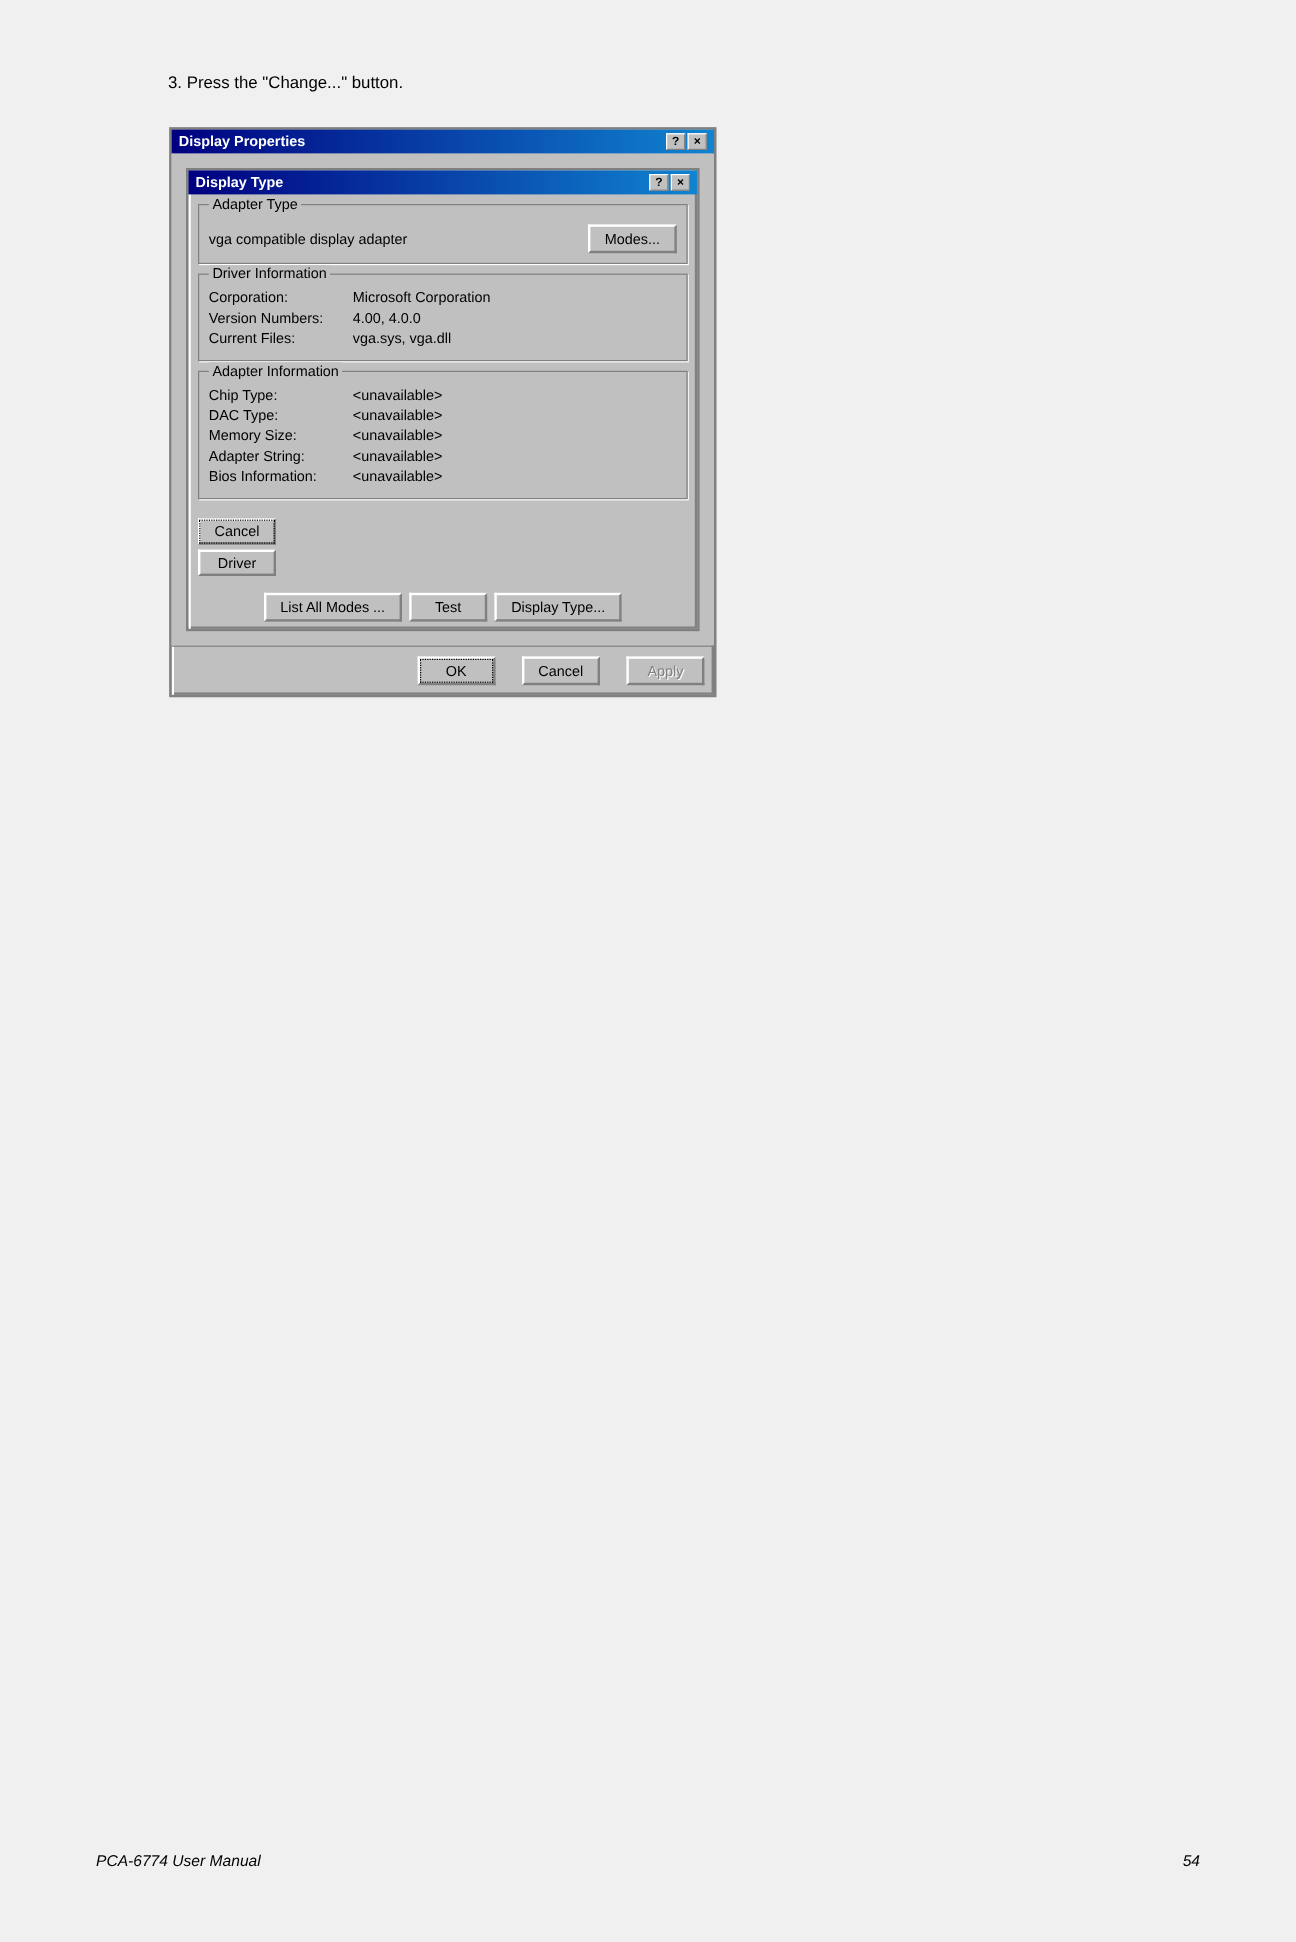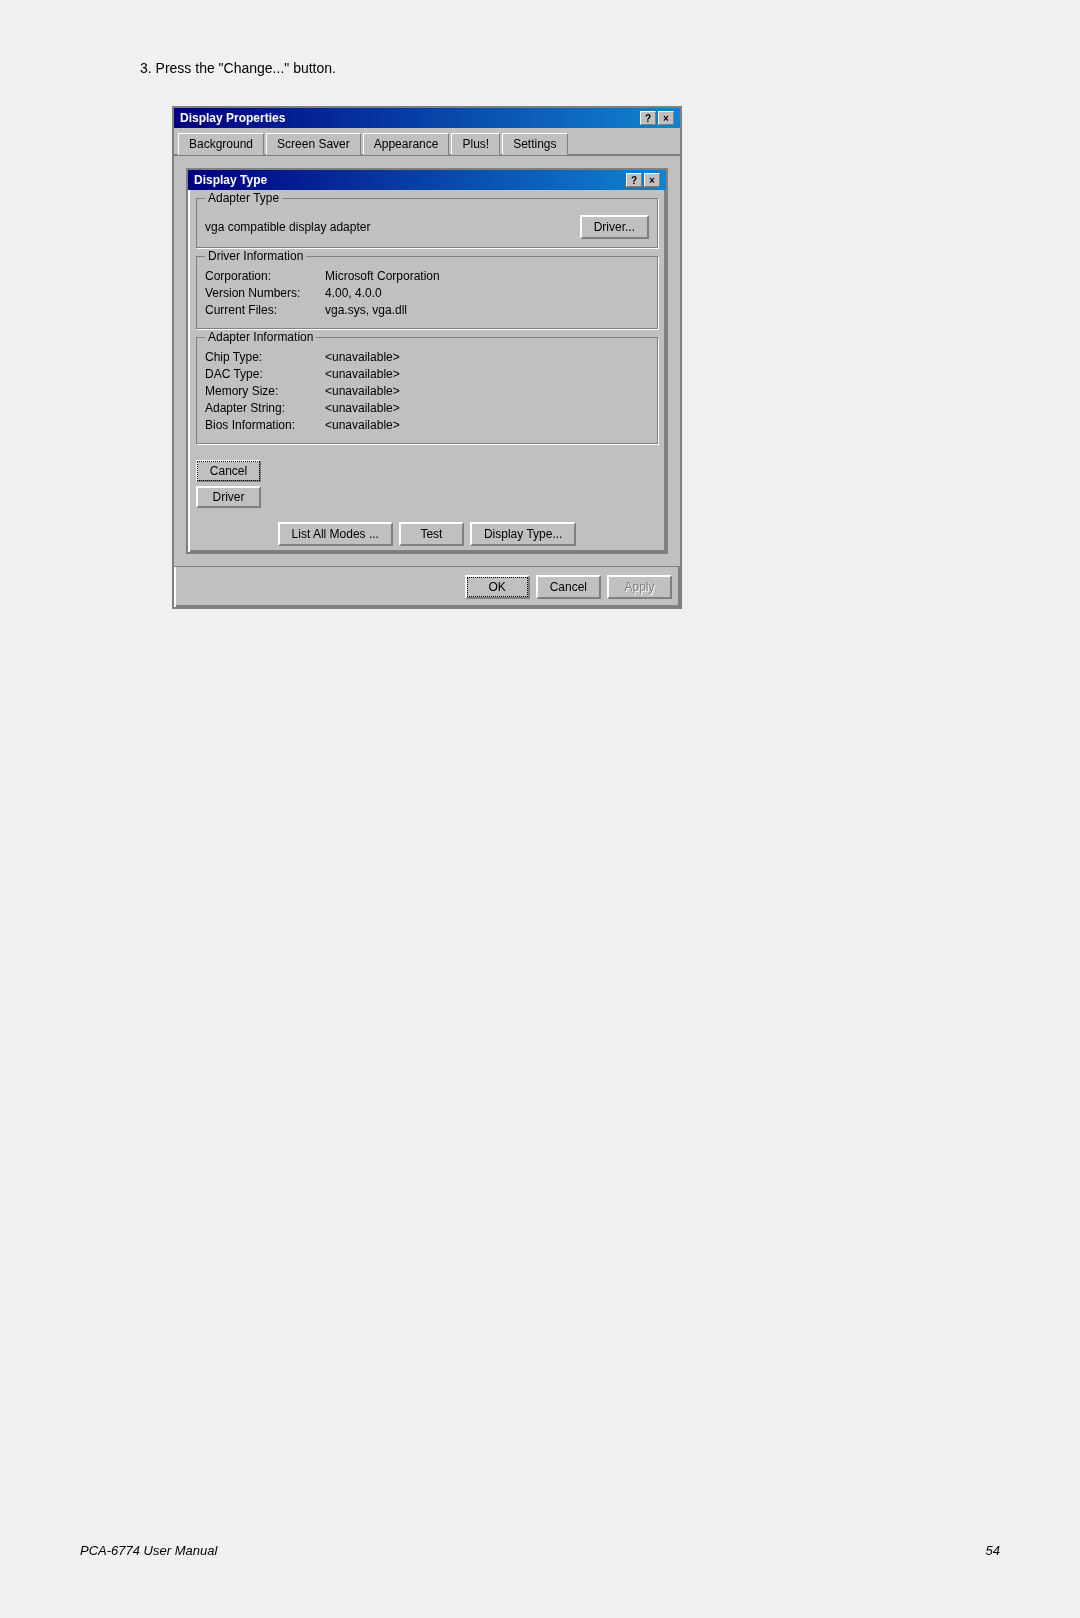--- a/index.html
+++ b/index.html
@@ -15,25 +15,25 @@
     }
 
     .page-instruction {
       font-size: 14px;
       margin-bottom: 30px;
       margin-left: 60px;
     }
 
     
     .win-dialog {
-      width: 510px;
+      width: 456px;
       border: 2px solid #808080;
       background: #c0c0c0;
       box-shadow: 2px 2px 0 #ffffff inset, -2px -2px 0 #808080 inset;
-      margin-left: 92px;
+      margin-left: 61px;
     }
 
     .win-title-bar {
       background: linear-gradient(to right, #000080, #1084d0);
       color: white;
       font-weight: bold;
       font-size: 12px;
       padding: 3px 6px;
       display: flex;
       align-items: center;
@@ -208,21 +208,21 @@
     }
 
     .win-btn-cancel-dotted {
       outline: 1px dotted #000;
       outline-offset: -2px;
     }
 
     .bottom-buttons {
       display: flex;
       justify-content: flex-end;
-      gap: 6px;
+      gap: 22px;
       padding: 8px;
       border-top: 1px solid #808080;
     }
 
     .inner-bottom-buttons {
       display: flex;
       padding: 6px 8px;
       gap: 6px;
       justify-content: center;
     }
@@ -247,48 +247,41 @@
 <div class="win-dialog">
 
   <div class="win-title-bar">
     <span>Display Properties</span>
     <div class="win-title-bar-buttons">
       <div class="win-title-btn">?</div>
       <div class="win-title-btn">×</div>
     </div>
   </div>
 
-  <div class="win-tabs">
-    <div class="win-tab">Background</div>
-    <div class="win-tab">Screen Saver</div>
-    <div class="win-tab">Appearance</div>
-    <div class="win-tab">Plus!</div>
-    <div class="win-tab active">Settings</div>
-  </div>
 
   <div class="win-content">
 
     <div class="inner-dialog">
 
       <div class="inner-title-bar">
         <span>Display Type</span>
         <div class="win-title-bar-buttons">
           <div class="win-title-btn">?</div>
           <div class="win-title-btn">×</div>
         </div>
       </div>
 
       <div class="inner-content">
         <div class="inner-left">
 
           <div class="group-box">
             <span class="group-box-label">Adapter Type</span>
             <div class="adapter-row">
               <span class="adapter-name">vga compatible display adapter</span>
-              <button class="win-btn">Driver...</button>
+              <button class="win-btn">Modes...</button>
             </div>
           </div>
 
           <div class="group-box">
             <span class="group-box-label">Driver Information</span>
             <div class="info-row">
               <span class="info-label">Corporation:</span>
               <span class="info-value">Microsoft Corporation</span>
             </div>
             <div class="info-row">

